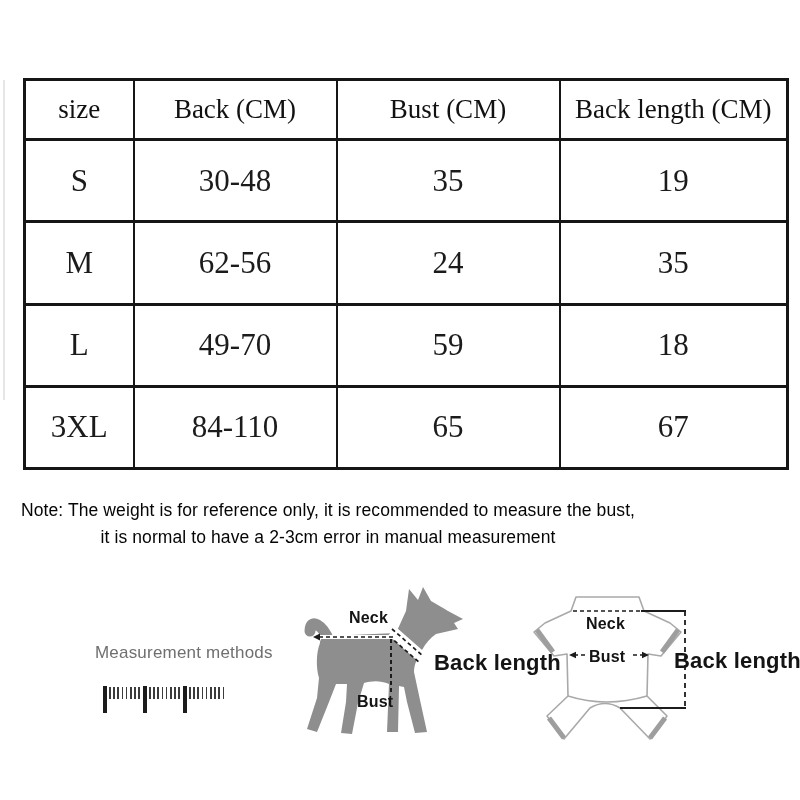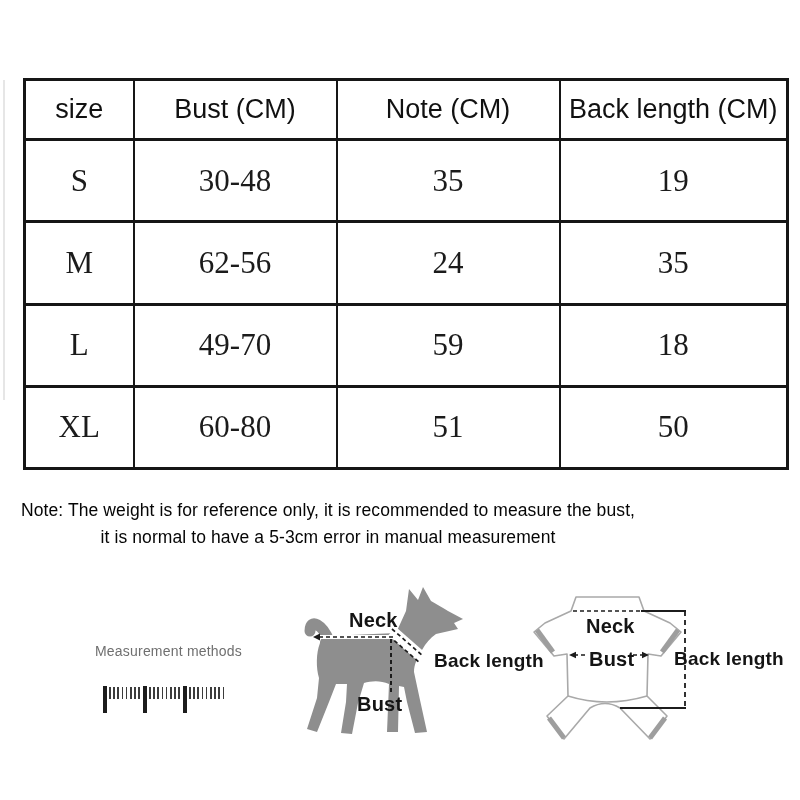--- a/index.html
+++ b/index.html
@@ -25,74 +25,74 @@
   }
   table.size-table th, table.size-table td{
     border:2px solid #161616;
     border-top-width:3px;border-bottom-width:3px;
     text-align:center;vertical-align:middle;
     padding:0;overflow:hidden;white-space:nowrap;
   }
   table.size-table{border:3px solid #161616;}
   table.size-table th{
     height:57px;
-    font-family:Liberation Sans, sans-serif;
+    font-family:Liberation Serif, serif;
     font-weight:400;font-size:27px;color:#111;
   }
   table.size-table td{
     height:56px;
     font-family:"Liberation Serif","DejaVu Serif",serif;
     font-weight:400;font-size:31px;color:#1b1b1b;
   }
   
   .note{
     position:absolute;left:0;top:497px;width:656px;
     text-align:center;
     font-size:17.5px;line-height:27px;font-weight:500;color:#050505;
     letter-spacing:0.1px;
   }
   
   .mm-caption{
     position:absolute;left:95px;top:643px;
-    font-size:14px;color:#6f6f6f;letter-spacing:0.2px;
+    font-size:17px;color:#6f6f6f;letter-spacing:0.2px;
   }
   .ruler{position:absolute;left:103px;top:686px;width:128px;height:28px;}
   .ruler .bar{position:absolute;top:0;width:4px;height:27px;background:#1c1c1c;}
   .ruler .ticks{
     position:absolute;top:1px;height:12px;
     background:repeating-linear-gradient(90deg,#3c3c3c 0 1.6px,transparent 1.6px 4.2px);
   }
   
   svg{position:absolute;}
   .diag-label{
     position:absolute;
-    font-size:20px;font-weight:600;color:#141414;
+    font-size:16px;font-weight:600;color:#141414;
     white-space:nowrap;letter-spacing:0.2px;
   }
-  .diag-label.small{font-size:19px;}
+  .diag-label.small{font-size:22px;}
 </style>
 </head>
 <body>
 
 <div class="canvas">
 
   <div class="scan-artifact"></div>
 
   <table class="size-table">
     <colgroup>
       <col style="width:109px">
         <col style="width:203px">
         <col style="width:223px">
         <col style="width:228px">
     </colgroup>
     <thead>
       <tr>
         <th>size</th>
+        <th>Back (CM)</th>
         <th>Bust (CM)</th>
-        <th>Note (CM)</th>
         <th>Back length (CM)</th>
       </tr>
     </thead>
     <tbody>
       <tr>
         <td>S</td>
         <td>30-48</td>
         <td>35</td>
         <td>19</td>
       </tr>
@@ -102,31 +102,31 @@
         <td>24</td>
         <td>35</td>
       </tr>
       <tr>
         <td>L</td>
         <td>49-70</td>
         <td>59</td>
         <td>18</td>
       </tr>
       <tr>
-        <td>XL</td>
-        <td>60-80</td>
-        <td>51</td>
-        <td>50</td>
+        <td>3XL</td>
+        <td>84-110</td>
+        <td>65</td>
+        <td>67</td>
       </tr>
     </tbody>
   </table>
 
   <div class="note">
     <div>Note: The weight is for reference only, it is recommended to measure the bust,</div>
-    <div>it is normal to have a 5-3cm error in manual measurement</div>
+    <div>it is normal to have a 2-3cm error in manual measurement</div>
   </div>
 
   <div class="mm-caption">Measurement methods</div>
   <div class="ruler">
     <div class="bar" style="left:0px"></div>
     <div class="bar" style="left:40px"></div>
     <div class="bar" style="left:80px"></div>
     <div class="ticks" style="left:6px;width:32px"></div>
     <div class="ticks" style="left:46px;width:32px"></div>
     <div class="ticks" style="left:86px;width:36px"></div>

